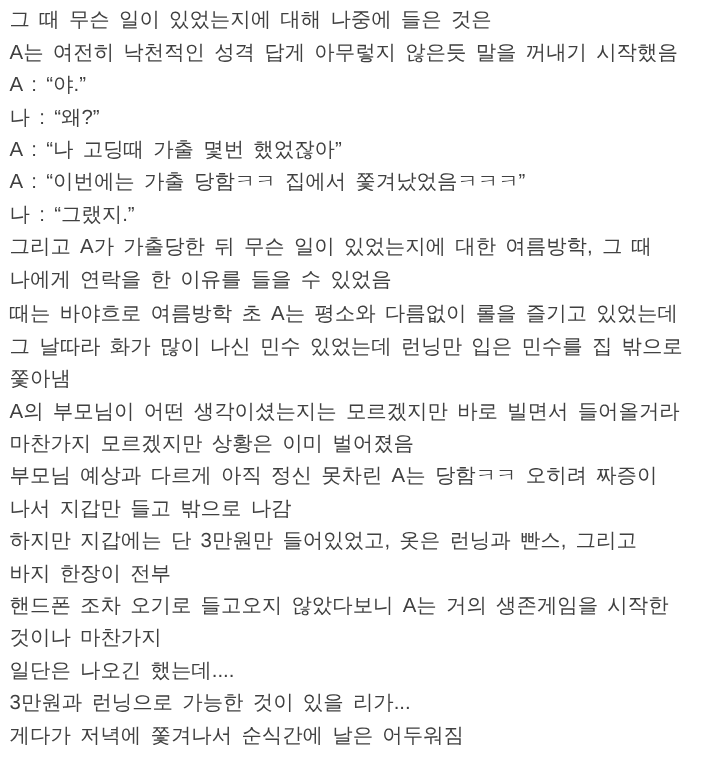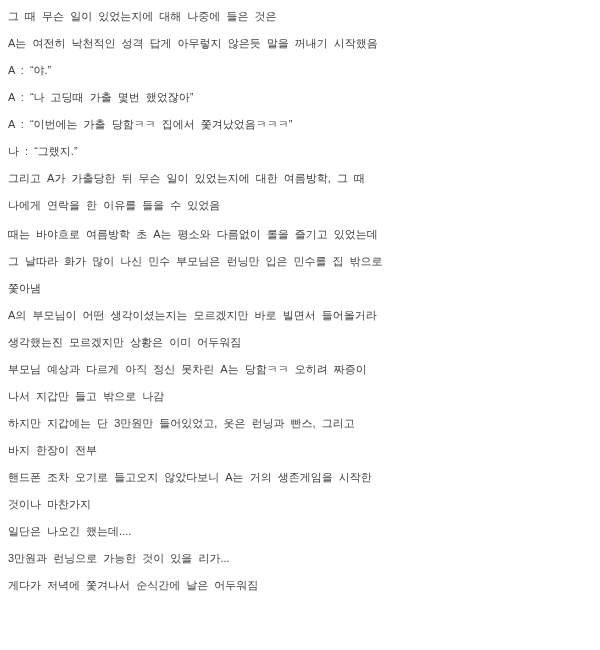--- a/index.html
+++ b/index.html
@@ -10,21 +10,21 @@
     width: 600px;
     height: 650px;
     background: #ffffff;
     overflow: hidden;
   }
   .doc {
     box-sizing: border-box;
     width: 600px;
     padding: 3px 8px 0 8px;
     font-family: "Liberation Sans", "DejaVu Sans", sans-serif;
-    font-size: 11px;
+    font-size: 17px;
     line-height: 27px;
     color: #404040;
     word-spacing: 3px;
   }
   .para {
     margin: 0;
   }
   .para + .para {
     margin-top: 2px;
   }
@@ -34,32 +34,33 @@
   }
 </style>
 </head>
 <body>
 
 <div class="doc">
   <div class="para">
     <div class="text-line">그 때 무슨 일이 있었는지에 대해 나중에 들은 것은</div>
     <div class="text-line">A는 여전히 낙천적인 성격 답게 아무렇지 않은듯 말을 꺼내기 시작했음</div>
     <div class="text-line">A : “야.”</div>
+    <div class="text-line">나 : “왜?”</div>
     <div class="text-line">A : “나 고딩때 가출 몇번 했었잖아”</div>
     <div class="text-line">A : “이번에는 가출 당함ㅋㅋ 집에서 쫓겨났었음ㅋㅋㅋ”</div>
     <div class="text-line">나 : “그랬지.”</div>
     <div class="text-line">그리고 A가 가출당한 뒤 무슨 일이 있었는지에 대한 여름방학, 그 때</div>
     <div class="text-line">나에게 연락을 한 이유를 들을 수 있었음</div>
   </div>
   <div class="para">
     <div class="text-line">때는 바야흐로 여름방학 초 A는 평소와 다름없이 롤을 즐기고 있었는데</div>
-    <div class="text-line">그 날따라 화가 많이 나신 민수 부모님은 런닝만 입은 민수를 집 밖으로</div>
+    <div class="text-line">그 날따라 화가 많이 나신 민수 있었는데 런닝만 입은 민수를 집 밖으로</div>
     <div class="text-line">쫓아냄</div>
     <div class="text-line">A의 부모님이 어떤 생각이셨는지는 모르겠지만 바로 빌면서 들어올거라</div>
-    <div class="text-line">생각했는진 모르겠지만 상황은 이미 어두워짐</div>
+    <div class="text-line">마찬가지 모르겠지만 상황은 이미 벌어졌음</div>
     <div class="text-line">부모님 예상과 다르게 아직 정신 못차린 A는 당함ㅋㅋ 오히려 짜증이</div>
     <div class="text-line">나서 지갑만 들고 밖으로 나감</div>
     <div class="text-line">하지만 지갑에는 단 3만원만 들어있었고, 옷은 런닝과 빤스, 그리고</div>
     <div class="text-line">바지 한장이 전부</div>
     <div class="text-line">핸드폰 조차 오기로 들고오지 않았다보니 A는 거의 생존게임을 시작한</div>
     <div class="text-line">것이나 마찬가지</div>
     <div class="text-line">일단은 나오긴 했는데....</div>
     <div class="text-line">3만원과 런닝으로 가능한 것이 있을 리가...</div>
     <div class="text-line">게다가 저녁에 쫓겨나서 순식간에 날은 어두워짐</div>
   </div>

